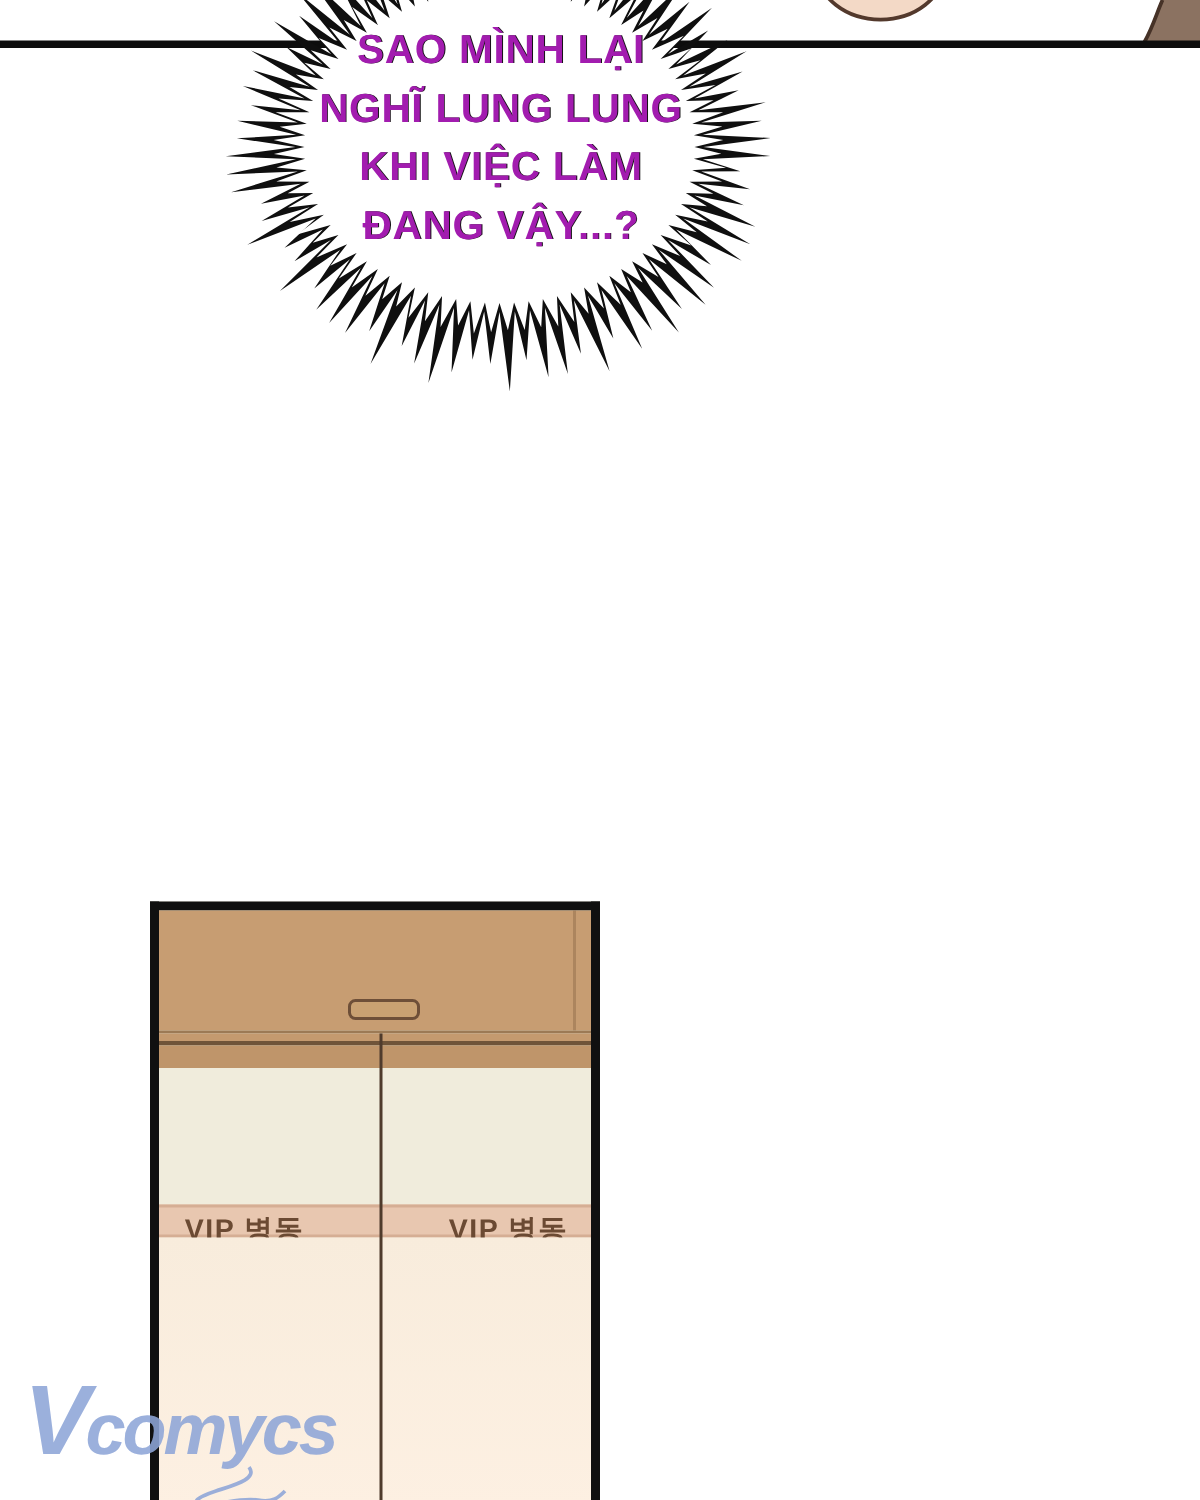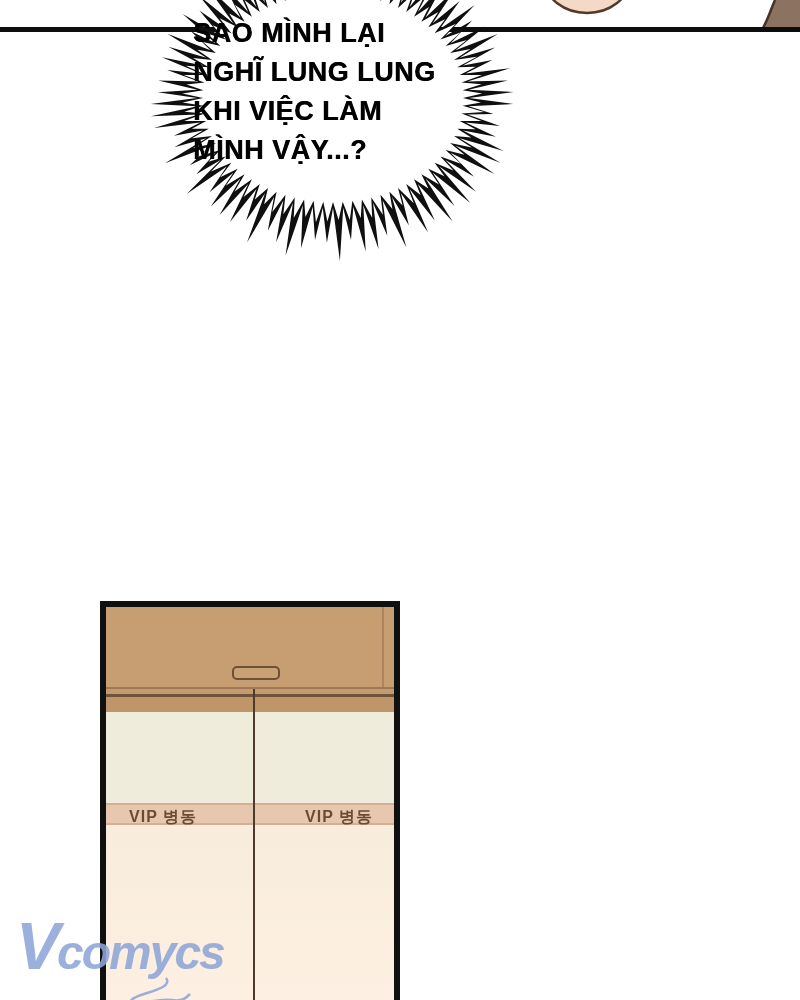--- a/index.html
+++ b/index.html
@@ -13,22 +13,22 @@
     position:absolute;left:0;top:27px;width:800px;height:5px;
     background:#0d0d0d;z-index:1;
   }
   
   .skin-shape{position:absolute;left:535px;top:0;width:110px;height:16px;z-index:2;overflow:hidden;}
   .hair-shape{position:absolute;left:755px;top:0;width:45px;height:28px;z-index:0;overflow:hidden;}
   
   .bubble-svg{position:absolute;left:123px;top:-112px;width:420px;height:420px;z-index:3;}
   .bubble-text{
     position:absolute;left:193px;top:14px;width:282px;z-index:4;
-    text-align:left;font-weight:bold;font-size:27px;line-height:39px;
-    color:#000000;letter-spacing:0.5px;
+    text-align:center;font-weight:bold;font-size:27px;line-height:39px;
+    color:#a21caf;letter-spacing:0.5px;
     font-family:"Liberation Sans", sans-serif;
     text-shadow:0.6px 0 #141414;
   }
   
   .door{
     position:absolute;left:100px;top:601px;width:300px;height:399px;z-index:2;
     border-left:6px solid #101010;border-right:6px solid #101010;border-top:6px solid #101010;
     box-sizing:border-box;background:#f0ecdc;
   }
   .door .header{position:absolute;left:0;top:0;width:288px;height:80px;background:#c79d72;}
@@ -41,21 +41,21 @@
   .door .lintel-mid{position:absolute;left:0;top:82px;width:288px;height:5px;background:#c49a6f;}
   .door .lintel-dark{position:absolute;left:0;top:87px;width:288px;height:3px;background:#6f5439;}
   .door .top-band{position:absolute;left:0;top:90px;width:288px;height:15px;background:#bf956a;}
   .door .cream{position:absolute;left:0;top:105px;width:288px;height:91px;background:#f0ecdc;}
   .door .vip-band{
     position:absolute;left:0;top:196px;width:288px;height:22px;background:#e8c7b0;
     border-top:2px solid #d5ae94;border-bottom:2px solid #d5ae94;box-sizing:border-box;
   }
   .door .vip-label{
     position:absolute;top:2px;width:90px;text-align:center;
-    font-size:16px;font-weight:bold;color:#6b4a33;letter-spacing:1px;
+    font-size:19px;font-weight:bold;color:#6b4a33;letter-spacing:1px;
   }
   .door .vip-left{left:12px;}
   .door .vip-right{left:188px;}
   .door .lower{position:absolute;left:0;top:218px;width:288px;height:181px;
     background:linear-gradient(#f8ecdc,#fdf0e2);}
   .door .divider{position:absolute;left:147px;top:82px;width:2px;height:317px;background:#4f3b2c;}
   
   .watermark{
     position:absolute;left:16px;top:908px;z-index:5;opacity:0.88;
     color:#8ea6d8;font-style:italic;font-weight:bold;white-space:nowrap;
@@ -79,21 +79,21 @@
 </svg>
 
 <svg class="bubble-svg" viewBox="0 0 420 420">
   <polygon id="spike-outer" fill="#0f0f0f" points="346.0,210.0 390.5,216.0 345.6,218.2 370.5,226.1 344.5,226.4 377.0,238.1 342.6,234.5 372.9,248.8 340.0,242.4 380.6,263.1 336.6,250.2 377.2,274.8 332.5,257.7 371.5,285.9 327.8,265.0 351.0,288.7 322.4,272.0 353.0,303.8 316.3,278.6 347.4,315.1 309.7,284.8 331.6,318.0 302.5,290.6 329.6,333.6 294.8,296.0 311.8,332.5 286.6,300.9 305.1,344.5 278.0,305.3 285.9,337.6 269.0,309.1 283.4,359.5 259.7,312.4 264.3,347.8 250.1,315.1 255.6,361.3 240.3,317.2 242.7,363.5 230.3,318.8 228.0,352.1 220.2,319.7 216.9,373.0 210.0,320.0 203.9,354.7 199.8,319.7 192.0,351.9 189.7,318.8 178.0,360.3 179.7,317.2 162.6,367.4 169.9,315.1 153.1,354.3 160.3,312.4 144.8,342.7 151.0,309.1 124.0,354.6 142.0,305.3 123.1,332.8 133.4,300.9 107.0,334.0 125.2,296.0 96.4,327.3 117.5,290.6 87.8,318.5 110.3,284.8 86.5,304.3 103.7,278.6 63.6,306.0 97.6,272.0 73.3,286.2 92.2,265.0 66.7,277.2 87.5,257.7 41.9,275.2 83.4,250.2 51.4,259.3 80.0,242.4 51.0,247.8 77.4,234.5 31.1,240.1 75.5,226.4 27.8,228.3 74.4,218.2 27.5,216.1 74.0,210.0 34.9,204.2 74.4,201.8 35.2,192.5 75.5,193.6 44.2,182.1 77.4,185.5 38.9,169.3 80.0,177.6 45.4,158.8 83.4,169.8 44.3,145.7 87.5,162.3 67.9,143.3 92.2,155.0 59.7,126.1 97.6,148.0 76.4,122.5 103.7,141.4 75.7,107.3 110.3,135.2 82.5,96.7 117.5,129.4 102.3,98.8 125.2,124.0 109.0,88.4 133.4,119.1 119.4,81.9 142.0,114.7 131.5,78.1 151.0,110.9 143.1,73.9 160.3,107.6 156.0,73.0 169.9,104.9 167.0,67.4 179.7,102.8 175.9,49.7 189.7,101.2 190.1,53.1 199.8,100.3 203.1,46.8 210.0,100.0 216.7,51.0 220.2,100.3 229.3,57.8 230.3,101.2 243.2,54.1 240.3,102.8 254.9,61.2 250.1,104.9 268.6,61.1 259.7,107.6 281.4,64.5 269.0,110.9 285.8,82.8 278.0,114.7 299.3,83.8 286.6,119.1 319.0,78.7 294.8,124.0 320.3,96.1 302.5,129.4 331.8,101.8 309.7,135.2 336.7,113.1 316.3,141.4 351.7,117.1 322.4,148.0 349.1,132.4 327.8,155.0 362.0,138.6 332.5,162.3 374.7,146.1 336.6,169.8 372.1,159.6 340.0,177.6 369.4,172.1 342.6,185.5 387.4,180.2 344.5,193.6 384.8,192.5 345.6,201.8 390.8,204.0"></polygon>
   <polygon id="spike-inner" fill="#ffffff" points="340.0,210.0 357.9,214.5 339.6,217.8 361.0,223.9 338.5,225.5 358.4,233.0 336.7,233.1 352.6,241.2 334.2,240.7 348.3,249.5 331.0,248.0 348.8,259.6 327.1,255.1 341.5,266.8 322.6,262.0 337.9,275.7 317.4,268.6 330.4,282.6 311.6,274.8 321.5,288.2 305.3,280.7 316.0,296.6 298.4,286.2 305.4,300.4 291.1,291.3 297.6,306.9 283.2,295.9 290.8,315.2 275.0,300.1 279.6,317.6 266.4,303.7 269.4,321.1 257.5,306.8 259.9,326.7 248.3,309.4 249.2,329.7 238.9,311.4 237.8,330.1 229.4,312.8 226.8,332.0 219.7,313.7 215.6,332.1 210.0,314.0 204.4,333.5 200.3,313.7 192.9,334.3 190.6,312.8 182.4,329.0 181.1,311.4 170.7,330.0 171.7,309.4 160.3,326.2 162.5,306.8 149.3,323.9 153.6,303.7 141.1,316.3 145.0,300.1 131.8,311.5 136.8,295.9 120.6,309.1 128.9,291.3 111.5,303.6 121.6,286.2 102.9,297.6 114.7,280.7 97.2,289.2 108.4,274.8 88.0,283.6 102.6,268.6 85.5,273.8 97.4,262.0 75.0,268.4 92.9,255.1 70.1,260.0 89.0,248.0 69.0,250.3 85.8,240.7 68.8,240.8 83.3,233.1 61.2,233.0 81.5,225.5 61.3,223.7 80.4,217.8 59.6,214.6 80.0,210.0 59.4,205.4 80.4,202.2 63.5,196.5 81.5,194.5 60.7,186.9 83.3,186.9 62.7,177.7 85.8,179.3 70.0,170.0 89.0,172.0 74.3,161.7 92.9,164.9 79.9,153.9 97.4,158.0 84.2,145.5 102.6,151.4 89.5,137.3 108.4,145.2 96.6,130.3 114.7,139.3 106.2,125.4 121.6,133.8 111.8,116.7 128.9,128.7 121.5,112.1 136.8,124.1 131.6,108.2 145.0,119.9 139.6,101.1 153.6,116.3 149.7,97.0 162.5,113.2 160.5,94.5 171.7,110.6 171.0,90.9 181.1,108.6 181.9,88.4 190.6,107.2 193.6,91.7 200.3,106.3 204.3,86.2 210.0,106.0 215.6,87.9 219.7,106.3 227.0,86.8 229.4,107.2 237.9,89.5 238.9,108.6 248.8,91.7 248.3,110.6 260.5,91.9 257.5,113.2 270.4,96.8 266.4,116.3 280.5,100.9 275.0,119.9 289.4,106.7 283.2,124.1 300.8,109.3 291.1,128.7 306.0,119.0 298.4,133.8 315.3,124.0 305.3,139.3 322.1,131.2 311.6,145.2 332.9,135.8 317.4,151.4 337.6,144.4 322.6,158.0 343.9,152.1 327.1,164.9 347.5,161.0 331.0,172.0 354.0,168.7 334.2,179.3 352.7,178.8 336.7,186.9 359.1,186.9 338.5,194.5 358.6,196.3 339.6,202.2 359.2,205.4"></polygon>
 </svg>
 <div class="bubble-text">
   <div>SAO MÌNH LẠI</div>
   <div>NGHĨ LUNG LUNG</div>
   <div>KHI VIỆC LÀM</div>
-  <div>MÌNH VẬY...?</div>
+  <div>ĐANG VẬY...?</div>
 </div>
 
 <div class="door">
   <div class="header">
     <div class="header-inner-line"></div>
     <div class="plate"></div>
   </div>
   <div class="lintel-thin"></div>
   <div class="lintel-mid"></div>
   <div class="lintel-dark"></div>

